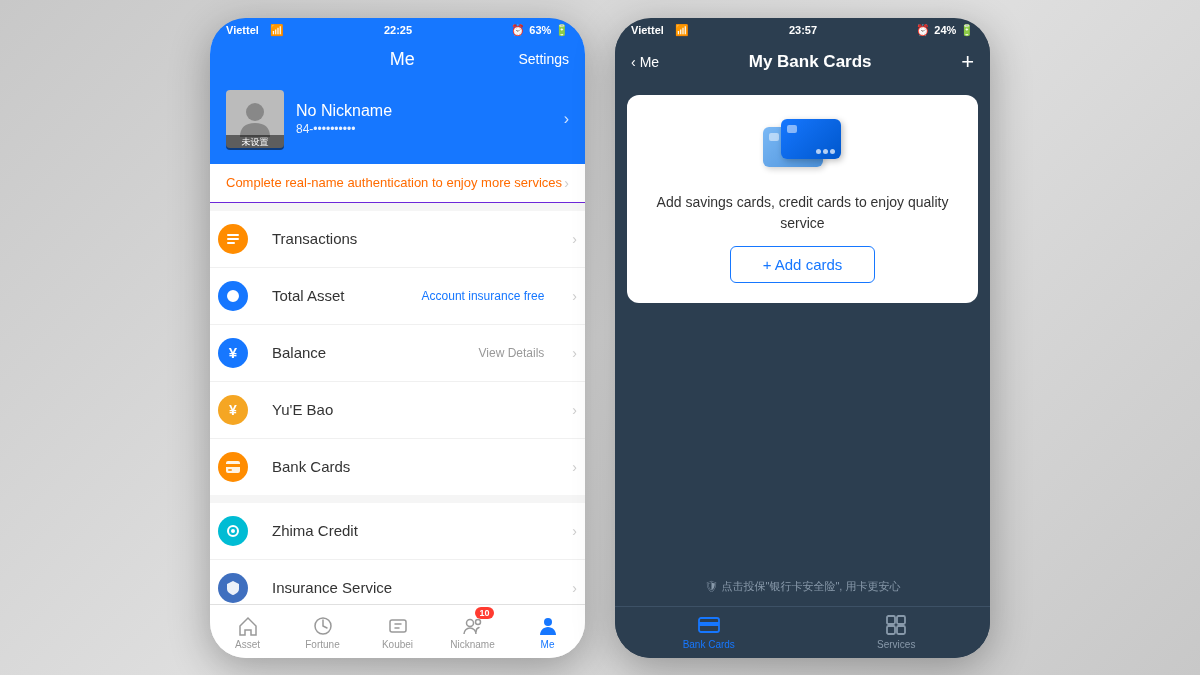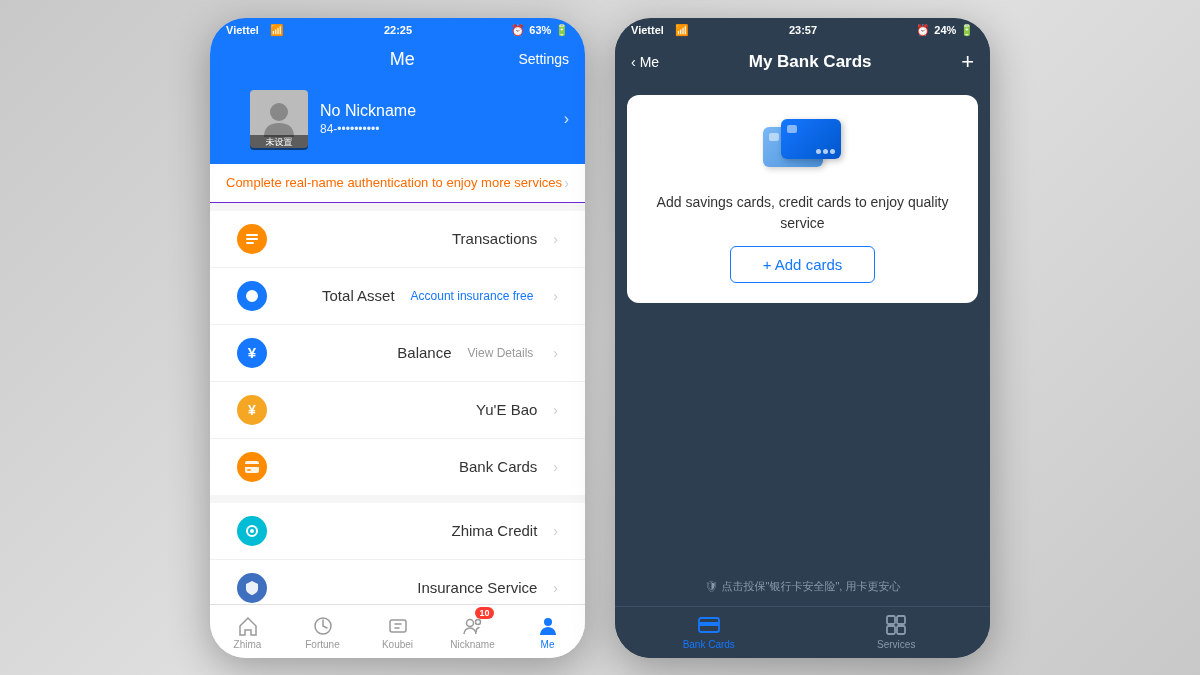--- a/index.html
+++ b/index.html
@@ -59,21 +59,20 @@
       background: #1677ff;
       padding: 8px 16px 16px;
       display: flex;
       align-items: center;
       gap: 12px;
     }
     .avatar-container {
       position: relative;
       width: 58px;
       height: 58px;
-      margin-left: 24px;
     }
     .avatar-img {
       width: 58px;
       height: 58px;
       background: #bbb;
       border-radius: 4px;
       display: flex;
       align-items: center;
       justify-content: center;
     }
@@ -102,24 +101,23 @@
       justify-content: space-between;
       margin-bottom: 8px;
       border-bottom: 1px solid #6d28d9;
     }
     .auth-text { color: #ff6b00; font-size: 13px; flex: 1; line-height: 1.4; }
 
     .menu-section { background: #fff; margin-bottom: 8px; }
     .menu-item {
       display: flex;
       align-items: center;
-      padding: 13px 27px;
+      padding: 13px 8px;
       border-bottom: 1px solid #f0f0f0;
-      gap: 16px;
-      text-align: right;
+      gap: 24px;
     }
     .menu-item:last-child { border-bottom: none; }
     .menu-icon {
       width: 30px;
       height: 30px;
       border-radius: 50%;
       display: flex;
       align-items: center;
       justify-content: center;
       font-size: 14px;
@@ -381,21 +379,21 @@
       </div>
     </div>
 
     <div class="bottom-nav">
       <div class="nav-item">
         <div class="nav-icon-wrap">
           <svg width="22" height="22" viewBox="0 0 22 22">
               <path d="M3 11L11 3l8 8v9h-5v-5H8v5H3V11z" fill="none" stroke="#999" stroke-width="1.5"></path>
             </svg>
         </div>
-        <span class="nav-label">Zhima</span>
+        <span class="nav-label">Asset</span>
       </div>
       <div class="nav-item">
         <div class="nav-icon-wrap">
           <svg width="22" height="22" viewBox="0 0 22 22">
               <circle cx="11" cy="11" r="8" fill="none" stroke="#999" stroke-width="1.5"></circle>
               <path d="M11 5v6l4 2" fill="none" stroke="#999" stroke-width="1.5" stroke-linecap="round"></path>
             </svg>
         </div>
         <span class="nav-label">Fortune</span>
       </div>

